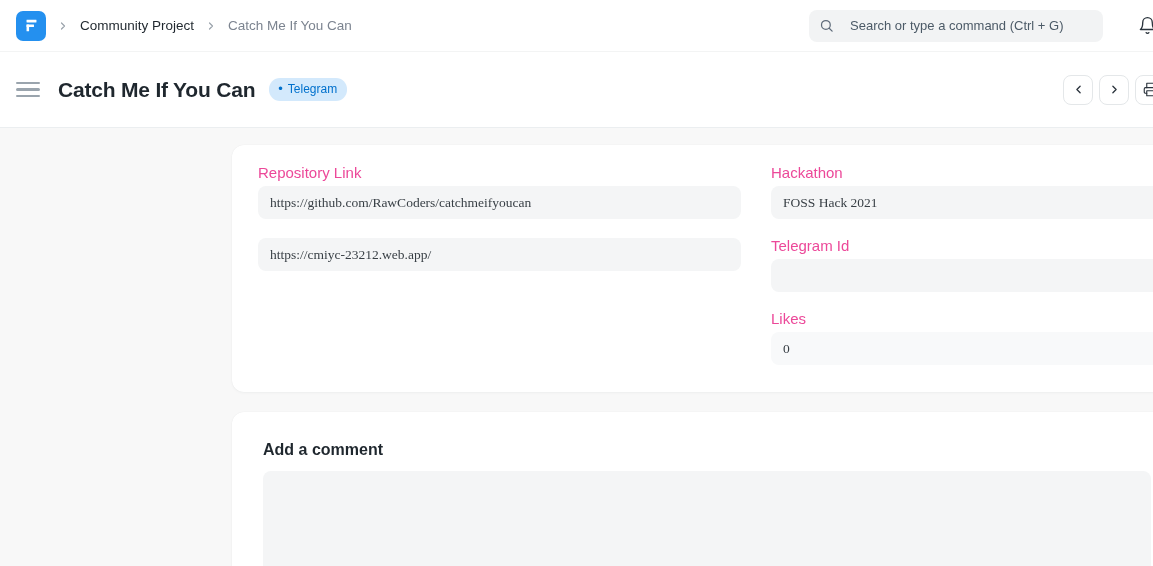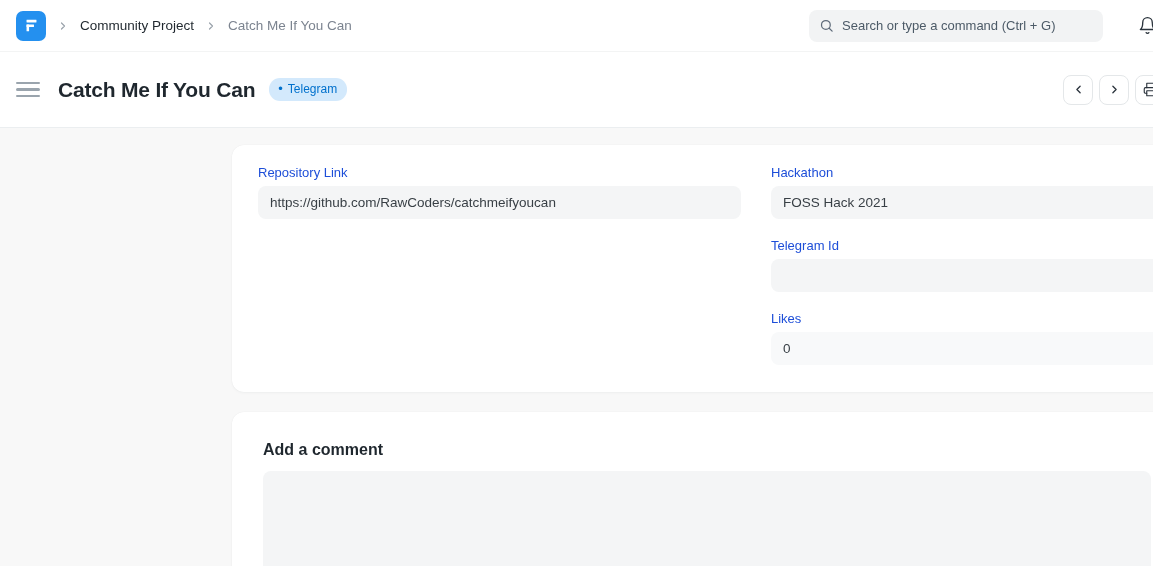--- a/index.html
+++ b/index.html
@@ -35,20 +35,21 @@
 
   .search {
     margin-left: auto;
     width: 294px; height: 32px;
     background: #f2f3f4;
     border-radius: 8px;
     display: flex; align-items: center;
     padding: 0 10px;
     flex: none;
     cursor: pointer;
+    gap: 8px;
   }
   .search svg { flex: none; color: #5f6b7a; }
   .search input {
     border: none; outline: none; background: transparent;
     font-family: "Liberation Sans", sans-serif;
     font-size: 13px; color: #4c5a67;
     margin-left: 8px; width: 100%;
   }
   .search input::placeholder { color: #4c5a67; opacity: 1; }
 
@@ -131,34 +132,34 @@
     padding: 20px 40px 26px 26px;
     display: flex;
     gap: 30px;
   }
   .col-left { width: 483px; flex: none; }
   .col-right { flex: 1; min-width: 0; }
 
   .field { margin-bottom: 19px; }
   .field:last-child { margin-bottom: 0; }
   .field-label {
-    font-size: 13px;
-    color: #1d4ed8;
+    font-size: 15px;
+    color: #ec4899;
     margin-bottom: 6px;
     line-height: 15px;
   }
   .field-input {
     width: 100%;
     height: 33px;
     background: #f4f5f6;
     border: none;
     outline: none;
     border-radius: 8px;
     padding: 0 12px;
-    font-family: Liberation Sans, sans-serif;
+    font-family: Liberation Serif, serif;
     font-size: 13.5px;
     color: #383f45;
   }
   .field-input.readonly { background: #f8f9fa; }
 
   .comment-card {
     margin-top: 20px;
     margin-right: -60px;
     height: 400px;
     padding: 28px 31px;
@@ -262,20 +263,21 @@
 
   <div class="content">
 
     <section class="card form-card">
       <div class="col-left">
         <div class="field">
           <div class="field-label">Repository Link</div>
           <input class="field-input" value="https://github.com/RawCoders/catchmeifyoucan" style="">
         </div>
         <div class="field">
+          <input class="field-input" value="https://cmiyc-23212.web.app/" style="">
         </div>
       </div>
 
       <div class="col-right">
         <div class="field">
           <div class="field-label">Hackathon</div>
           <input class="field-input" value="FOSS Hack 2021" style="">
         </div>
         <div class="field">
           <div class="field-label">Telegram Id</div>

